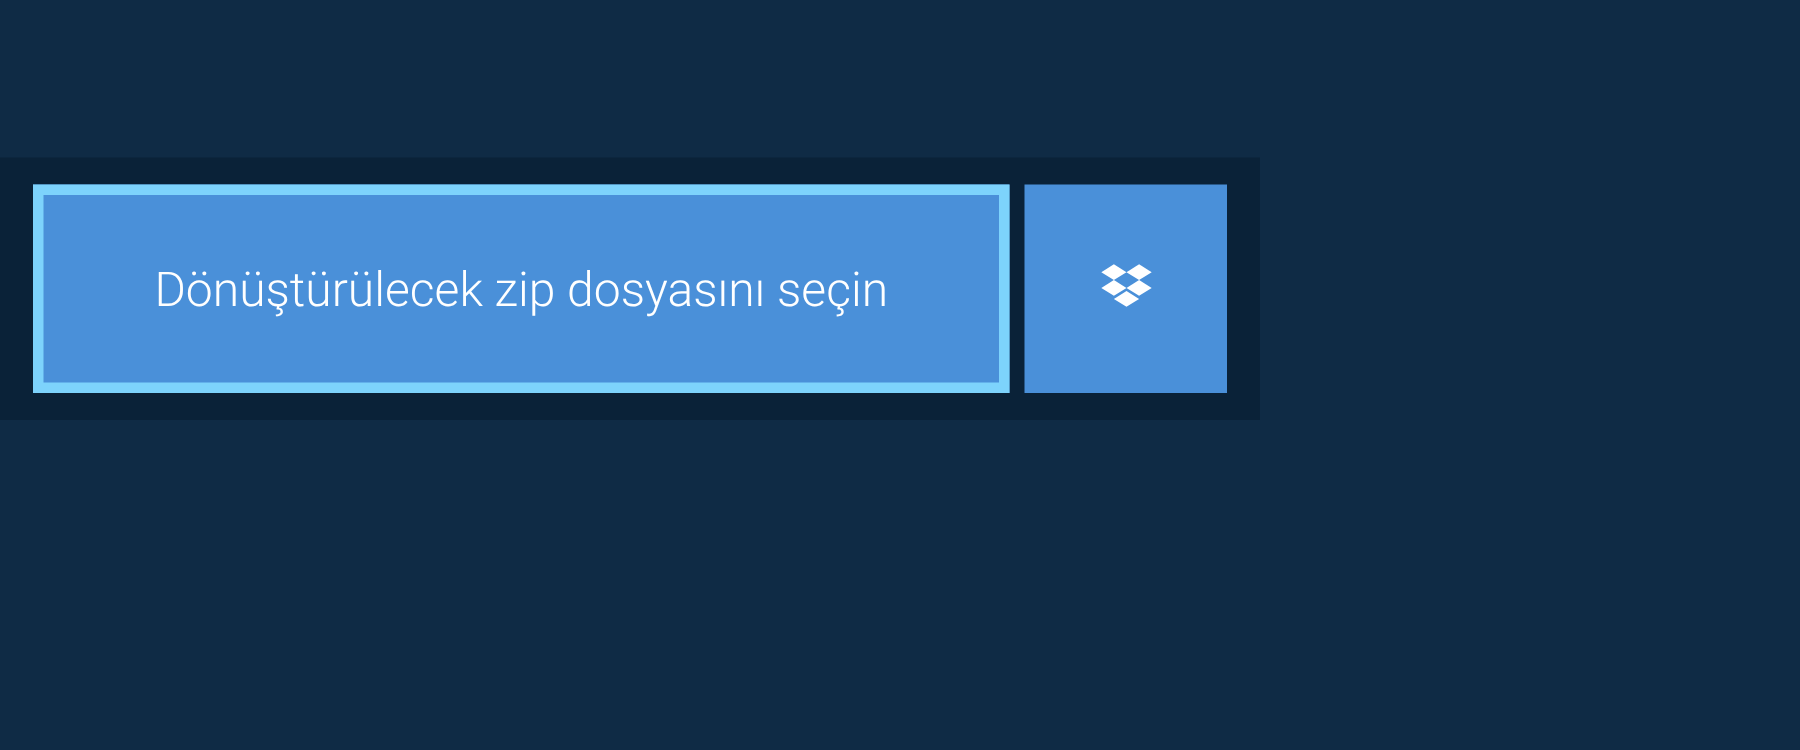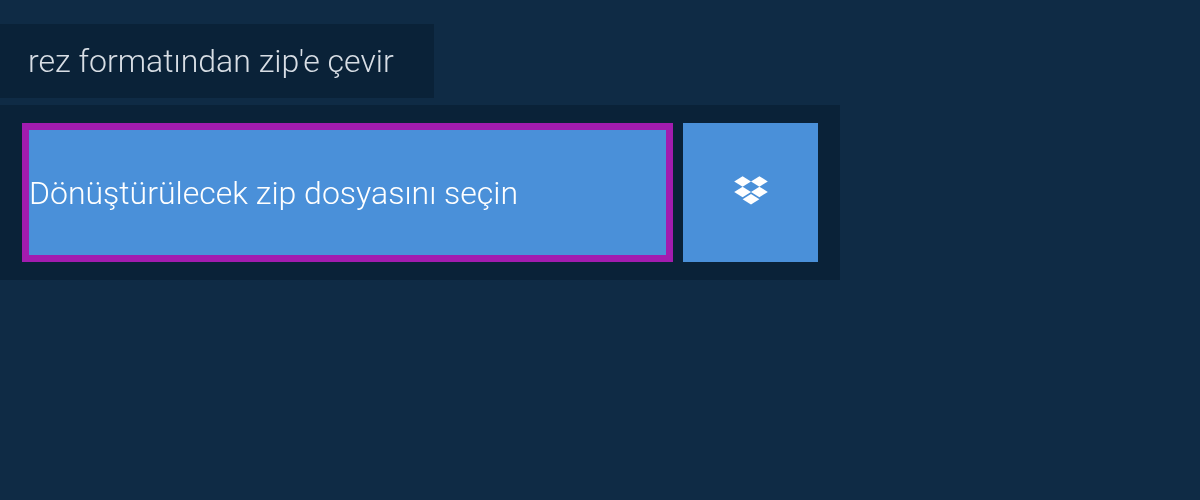--- a/index.html
+++ b/index.html
@@ -39,48 +39,46 @@
       padding: 18px 22px;
     }
     .upload-row {
       display: flex;
       height: 100%;
       gap: 10px;
     }
     .select-file-btn {
       flex: 1;
       background: #4a90d9;
-      border: 7px solid #a21caf;
+      border: 7px solid #7dd3fc;
       color: #ffffff;
       font-size: 32px;
       font-weight: 300;
       display: flex;
       align-items: center;
+      justify-content: center;
       cursor: pointer;
     }
     .dropbox-btn {
       width: 135px;
       background: #4a90d9;
       display: flex;
       align-items: center;
       justify-content: center;
       cursor: pointer;
     }
     .dropbox-icon {
       width: 42px;
       height: 42px;
     }
   </style>
 </head>
 <body>
 
 <div class="container">
-  <div class="tab">
-    <span>rez formatından zip'e çevir</span>
-  </div>
 
   <div class="upload-panel">
     <div class="upload-row">
       <div class="select-file-btn">
         <span>Dönüştürülecek zip dosyasını seçin</span>
       </div>
       <div class="dropbox-btn">
         <svg class="dropbox-icon" viewBox="0 0 40 40" fill="#ffffff">
           <path d="M12 4 L20 9 L12 14 L4 9 Z"></path>
           <path d="M28 4 L36 9 L28 14 L20 9 Z"></path>

